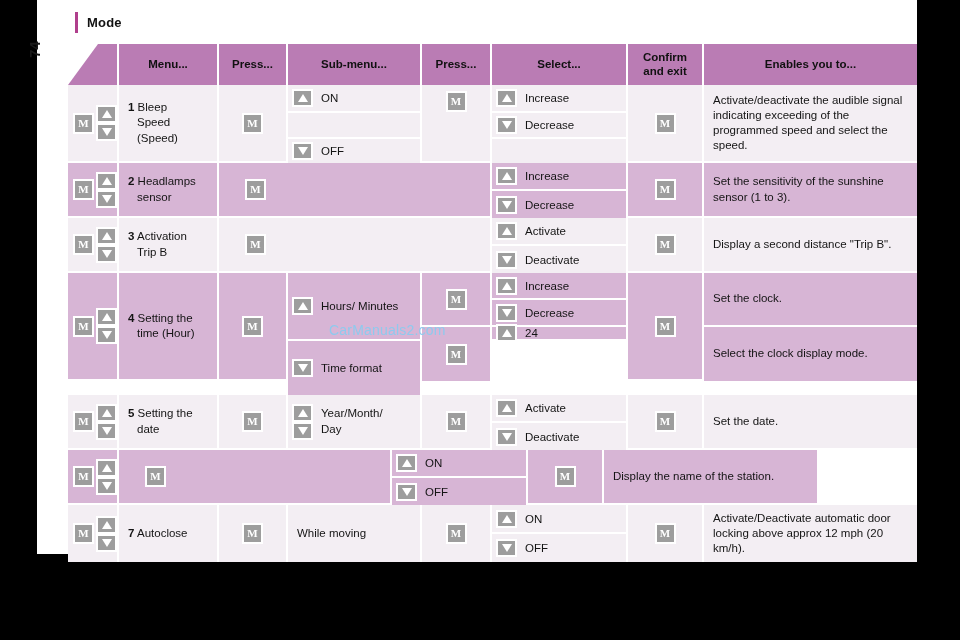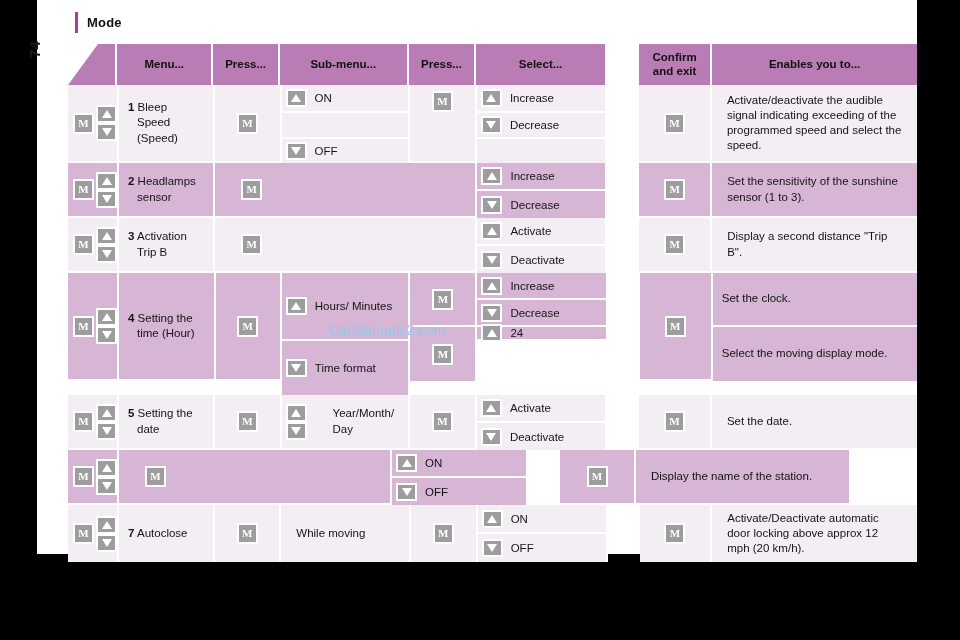--- a/index.html
+++ b/index.html
@@ -103,42 +103,42 @@
   }
   .hdr:last-child { border-right: none; }
 
   
   .c-menu-btn { width: 51px; }
   .c-menu     { width: 100px; }
   .c-press1   { width: 69px; }
   .c-sub      { width: 134px; }
   .c-press2   { width: 70px; }
   .c-select   { width: 136px; }
-  .c-confirm  { width: 76px; margin-left: 32px; }
+  .c-confirm  { width: 76px; }
   .c-enables  { width: 213px; }
   .c-mid-all   { width: 273px; }  
 
   
   .cell {
     box-sizing: border-box;
     border-right: 2px solid #ffffff;
     border-bottom: 2px solid #ffffff;
     display: flex;
     align-items: center;
     font-size: 11.5px;
     color: #141414;
     line-height: 1.32;
     position: relative;
   }
   .cell.last { border-right: none; }
   .lite { background: #f3eef3; }
   .dark { background: #d7b5d5; }
 
   .ctr { justify-content: center; }
-  .pad { padding: 0 15px; }
+  .pad { padding: 0 9px; }
 
   
   .mbtn {
     width: 17px; height: 17px;
     background: #9d9d9d;
     border: 2px solid #ffffff;
     box-sizing: content-box;
     display: inline-flex;
     align-items: center; justify-content: center;
     font-size: 11px;
@@ -478,21 +478,21 @@
           <span class="txt">24</span>
         </div>
       </div>
 
       <div class="cell dark c-confirm ctr" style="height:108px">
         <span class="mbtn">M</span>
       </div>
 
       <div class="stack c-enables">
         <div class="desc dark" style="height:54px;border-right:none">Set the clock.</div>
-        <div class="desc dark" style="height:54px;border-right:none;border-bottom:none">Select the moving display mode.</div>
+        <div class="desc dark" style="height:54px;border-right:none;border-bottom:none">Select the clock display mode.</div>
       </div>
     </div>
 
     <div class="row">
       <div class="cell lite c-menu-btn menu-ctrl" style="height:55px">
         <span class="mbtn">M</span>
         <span class="updown">
           <span class="abtn up">
               <i class="tri"></i>
             </span>
@@ -512,21 +512,21 @@
       </div>
       <div class="cell lite c-sub" style="height:55px;padding-left:0">
         <span class="updown" style="margin-left:4px">
           <span class="abtn up">
               <i class="tri"></i>
             </span>
           <span class="abtn down">
               <i class="tri"></i>
             </span>
         </span>
-        <span style="padding-left:26px">
+        <span style="padding-left:8px">
           <span>Year/Month/</span><br>
           <span>Day</span>
         </span>
       </div>
       <div class="cell lite c-press2 ctr" style="height:55px">
         <span class="mbtn">M</span>
       </div>
 
       <div class="stack c-select">
         <div class="subrow lite" style="height:28px">

